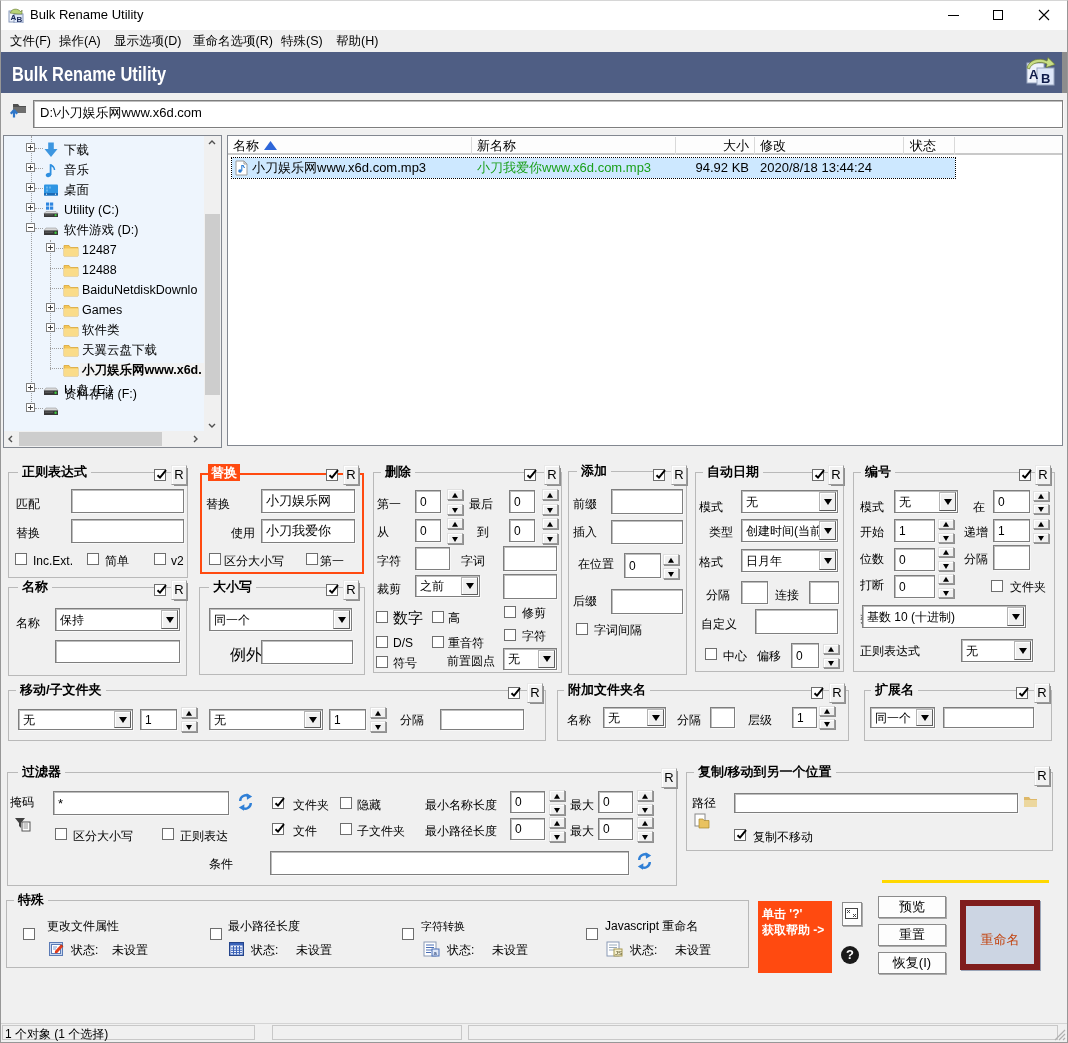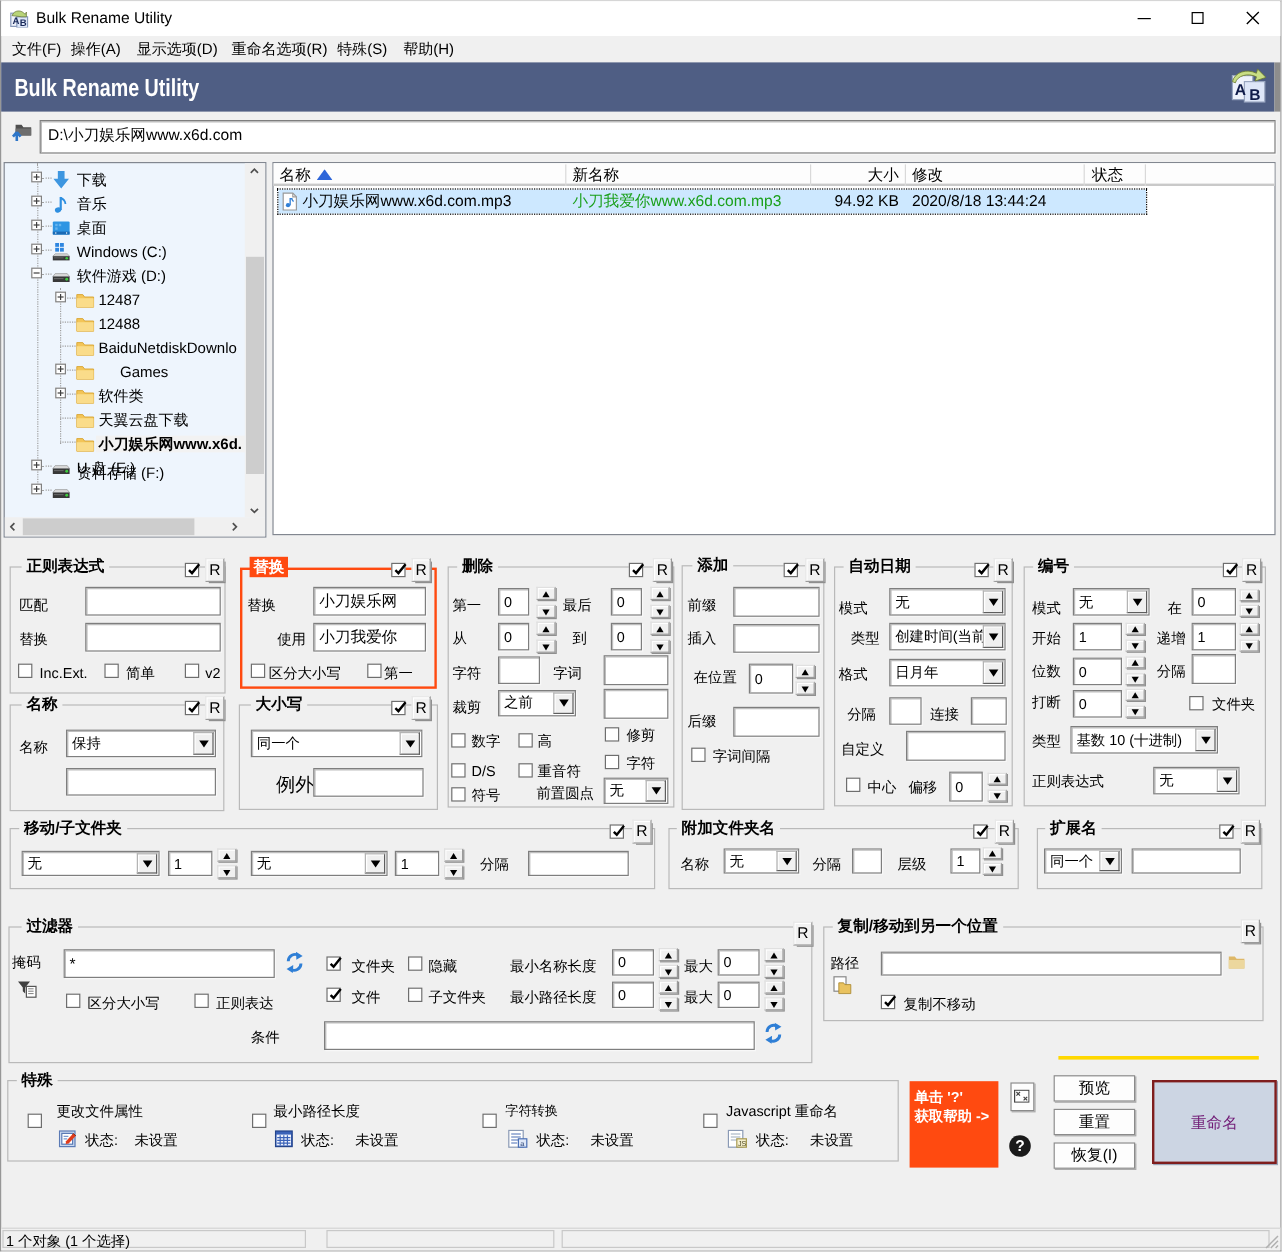--- a/index.html
+++ b/index.html
@@ -118,21 +118,21 @@
 <svg class="ab" style="left:43px;top:202px" width="16" height="16" viewBox="0 0 16 16">
     <rect x="3" y="0.5" width="3.2" height="3.2" fill="#2e86e0"></rect>
     <rect x="7" y="0.5" width="3.2" height="3.2" fill="#2e86e0"></rect>
     <rect x="3" y="4.5" width="3.2" height="3.2" fill="#2e86e0"></rect>
     <rect x="7" y="4.5" width="3.2" height="3.2" fill="#2e86e0"></rect>
     <path d="M3 9.5 L13 9.5 L15 11.5 L1 11.5 Z" fill="#d9d9d9" stroke="#8a8a8a" stroke-width="0.5"></path>
     <rect x="1" y="11.5" width="14" height="3.5" fill="#383838"></rect>
     <circle cx="12.6" cy="13.2" r="1.1" fill="#3ecb3e"></circle>
     <rect x="2" y="12.5" width="8" height="0.8" fill="#666"></rect>
   </svg>
-<div class="lb" style="left:64px;top:203px;font-size:12.5px;">Windows (C:)</div>
+<div class="lb" style="left:64px;top:203px;font-size:12.5px;">Utility (C:)</div>
 <div class="ab" style="left:35px;top:228px;width:8px;height:1px;border-top:1px dotted #a0a0a0"></div>
 <div class="ab" style="left:26px;top:223px;width:9px;height:9px;background:#fff;border:1px solid #808080"></div>
 <div class="ab" style="left:28px;top:227px;width:5px;height:1px;background:#404040"></div>
 <svg class="ab" style="left:43px;top:222px" width="16" height="16" viewBox="0 0 16 16">
     <path d="M3 6 L13 6 L15 8.5 L1 8.5 Z" fill="#d9d9d9" stroke="#8a8a8a" stroke-width="0.5"></path>
     <rect x="1" y="8.5" width="14" height="4.5" fill="#383838"></rect>
     <circle cx="12.6" cy="10.7" r="1.2" fill="#3ecb3e"></circle>
     <rect x="2" y="9.7" width="8" height="0.9" fill="#666"></rect>
   </svg>
 <div class="lb" style="left:64px;top:223px;font-size:12.5px;">软件游戏 (D:)</div>
@@ -158,21 +158,21 @@
   </svg>
 <div class="lb" style="left:82px;top:283px;font-size:12.5px;">BaiduNetdiskDownlo</div>
 <div class="ab" style="left:50px;top:308px;width:13px;height:1px;border-top:1px dotted #a0a0a0"></div>
 <div class="ab" style="left:46px;top:303px;width:9px;height:9px;background:#fff;border:1px solid #808080"></div>
 <div class="ab" style="left:48px;top:307px;width:5px;height:1px;background:#404040"></div>
 <div class="ab" style="left:50px;top:305px;width:1px;height:5px;background:#404040"></div>
 <svg class="ab" style="left:63px;top:302px" width="16" height="16" viewBox="0 0 16 16">
     <path d="M1 3.5 L6 3.5 L7.5 5.5 L15 5.5 L15 14 L1 14 Z" fill="#f3c558" stroke="#d9a73a" stroke-width="0.8"></path>
     <path d="M1 6.5 L15 6.5 L15 14 L1 14 Z" fill="#fadc8a"></path>
   </svg>
-<div class="lb" style="left:82px;top:303px;font-size:12.5px;margin-left:18px;">Games</div>
+<div class="lb" style="left:82px;top:303px;font-size:12.5px;">Games</div>
 <div class="ab" style="left:50px;top:328px;width:13px;height:1px;border-top:1px dotted #a0a0a0"></div>
 <div class="ab" style="left:46px;top:323px;width:9px;height:9px;background:#fff;border:1px solid #808080"></div>
 <div class="ab" style="left:48px;top:327px;width:5px;height:1px;background:#404040"></div>
 <div class="ab" style="left:50px;top:325px;width:1px;height:5px;background:#404040"></div>
 <svg class="ab" style="left:63px;top:322px" width="16" height="16" viewBox="0 0 16 16">
     <path d="M1 3.5 L6 3.5 L7.5 5.5 L15 5.5 L15 14 L1 14 Z" fill="#f3c558" stroke="#d9a73a" stroke-width="0.8"></path>
     <path d="M1 6.5 L15 6.5 L15 14 L1 14 Z" fill="#fadc8a"></path>
   </svg>
 <div class="lb" style="left:82px;top:323px;font-size:12.5px;">软件类</div>
 <div class="ab" style="left:50px;top:348px;width:13px;height:1px;border-top:1px dotted #a0a0a0"></div>
@@ -345,21 +345,21 @@
 <div class="in" style="left:415px;top:547px;width:35px;height:23px"></div>
 <div class="lb" style="left:461px;top:554px;font-size:12px;">字词</div>
 <div class="in" style="left:503px;top:546px;width:54px;height:25px"></div>
 <div class="lb" style="left:377px;top:582px;font-size:12px;">裁剪</div>
 <div class="dd" style="left:415px;top:575px;width:65px;height:22px">
     <span>之前</span>
     <div class="dbtn"></div>
   </div>
 <div class="in" style="left:503px;top:574px;width:54px;height:25px"></div>
 <div class="cb" style="left:376px;top:611px"></div>
-<div class="lb" style="left:393px;top:611px;font-size:12px;">数字</div>
+<div class="lb" style="left:393px;top:611px;font-size:15px;">数字</div>
 <div class="cb" style="left:432px;top:611px"></div>
 <div class="lb" style="left:448px;top:611px;font-size:12px;">高</div>
 <div class="cb" style="left:504px;top:606px"></div>
 <div class="lb" style="left:522px;top:606px;font-size:12px;">修剪</div>
 <div class="cb" style="left:376px;top:636px"></div>
 <div class="lb" style="left:393px;top:636px;font-size:12px;">D/S</div>
 <div class="cb" style="left:432px;top:636px"></div>
 <div class="lb" style="left:448px;top:636px;font-size:12px;">重音符</div>
 <div class="cb" style="left:504px;top:629px"></div>
 <div class="lb" style="left:522px;top:629px;font-size:12px;">字符</div>
@@ -484,21 +484,21 @@
 <div class="in" style="left:894px;top:575px;width:41px;height:23px">
     <span style="font-size:12px">0</span>
   </div>
 <div class="sp" style="left:938px;top:574px;height:24px">
     <div class="spb spu" style="top:0;height:10px"></div>
     <div class="spb spd" style="bottom:0;height:10px"></div>
   </div>
 <div class="cb" style="left:991px;top:580px"></div>
 <div class="lb" style="left:1010px;top:580px;font-size:12px;">文件夹</div>
 <div class="lb" style="left:860px;top:611px;font-size:12px;">类型</div>
-<div class="dd" style="left:892px;top:605px;width:123px;height:23px">
+<div class="dd" style="left:862px;top:605px;width:164px;height:23px">
     <span>基数 10 (十进制)</span>
     <div class="dbtn"></div>
   </div>
 <div class="lb" style="left:860px;top:644px;font-size:12px;">正则表达式</div>
 <div class="dd" style="left:961px;top:639px;width:72px;height:23px">
     <span>无</span>
     <div class="dbtn"></div>
   </div>
 <div class="gb" style="left:8px;top:690px;width:538px;height:51px"></div>
 <div class="gt" style="left:16px;top:682px">移动/子文件夹</div>
@@ -712,20 +712,20 @@
 <div class="ab" style="left:762px;top:906px;color:#fff;font-weight:bold;font-size:12px;line-height:16px;white-space:nowrap">单击 '?'<br>获取帮助 -&gt;</div>
 <div class="btn" style="left:842px;top:902px;width:20px;height:24px;line-height:22px;font-size:12px;"></div>
 <svg class="ab" style="left:845px;top:908px" width="13" height="11" viewBox="0 0 13 11">
     <rect x="0.5" y="0.5" width="12" height="10" fill="#fff" stroke="#444"></rect>
     <path d="M2 2 L5 5 M5 2 L2 5 M8 6 L11 9 M11 6 L8 9" stroke="#444" stroke-width="1"></path>
   </svg>
 <div class="ab" style="left:841px;top:946px;width:18px;height:18px;background:#1a1a1a;border-radius:50%;color:#fff;font-size:13px;font-weight:bold;text-align:center;line-height:18px">?</div>
 <div class="btn" style="left:878px;top:896px;width:68px;height:22px;line-height:20px;font-size:13px;">预览</div>
 <div class="btn" style="left:878px;top:924px;width:68px;height:22px;line-height:20px;font-size:13px;">重置</div>
 <div class="btn" style="left:878px;top:952px;width:68px;height:22px;line-height:20px;font-size:13px;">恢复(I)</div>
-<div class="ab" style="left:960px;top:900px;width:104px;height:70px;background:#ccd5e3;border:2px solid #7f1d1d;box-shadow:1px 1px 0 #9aa5b8;font-size:13px;color:#701a75;text-align:center;line-height:68px">重命名</div>
+<div class="ab" style="left:960px;top:900px;width:80px;height:70px;background:#ccd5e3;border:6px solid #7f1d1d;box-shadow:1px 1px 0 #9aa5b8;font-size:13px;color:#c2410c;text-align:center;line-height:68px">重命名</div>
 <div class="ab" style="left:1px;top:1023px;width:1066px;height:19px;background:#f0f0f0;border-top:1px solid #d4d4d4"></div>
 <div class="ab" style="left:2px;top:1025px;width:253px;height:15px;border:1px solid #c8c8c8;background:#f0f0f0"></div>
 <div class="ab" style="left:272px;top:1025px;width:190px;height:15px;border:1px solid #c8c8c8;background:#f0f0f0"></div>
 <div class="ab" style="left:468px;top:1025px;width:590px;height:15px;border:1px solid #c8c8c8;background:#f0f0f0"></div>
 <div class="lb" style="left:5px;top:1027px;font-size:12px;">1 个对象 (1 个选择)</div>
 <svg class="ab" style="left:1054px;top:1029px" width="12" height="12" viewBox="0 0 12 12">
     <path d="M11 1 L1 11 M11 5 L5 11 M11 9 L9 11" stroke="#b0b0b0" stroke-width="1.2"></path>
   </svg>
 </body></html>

